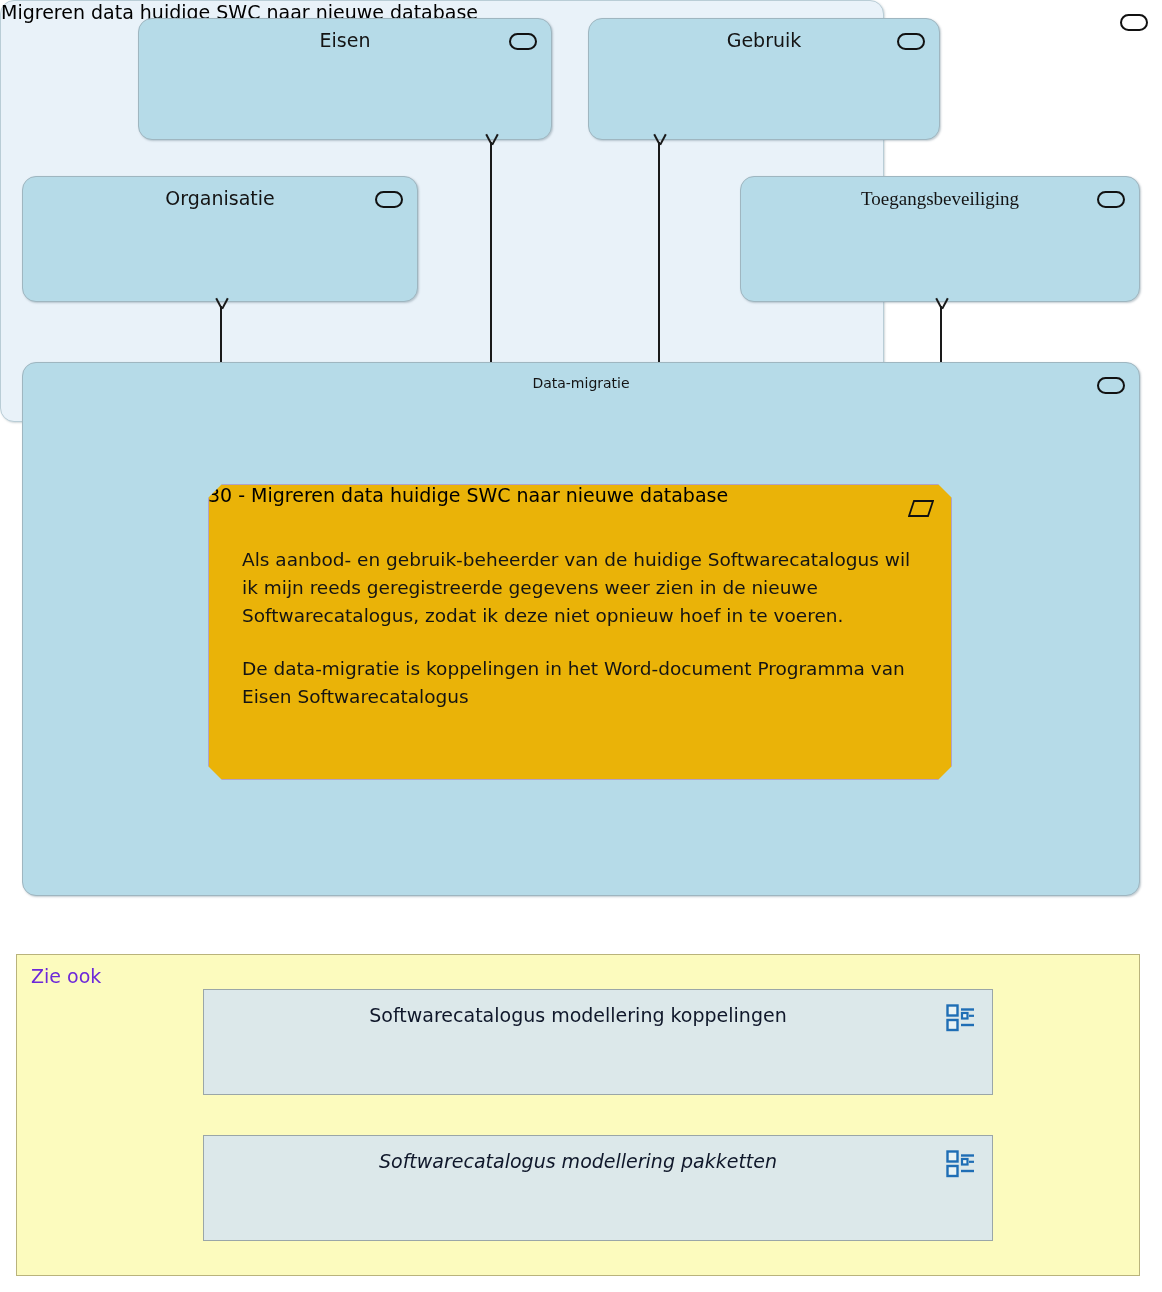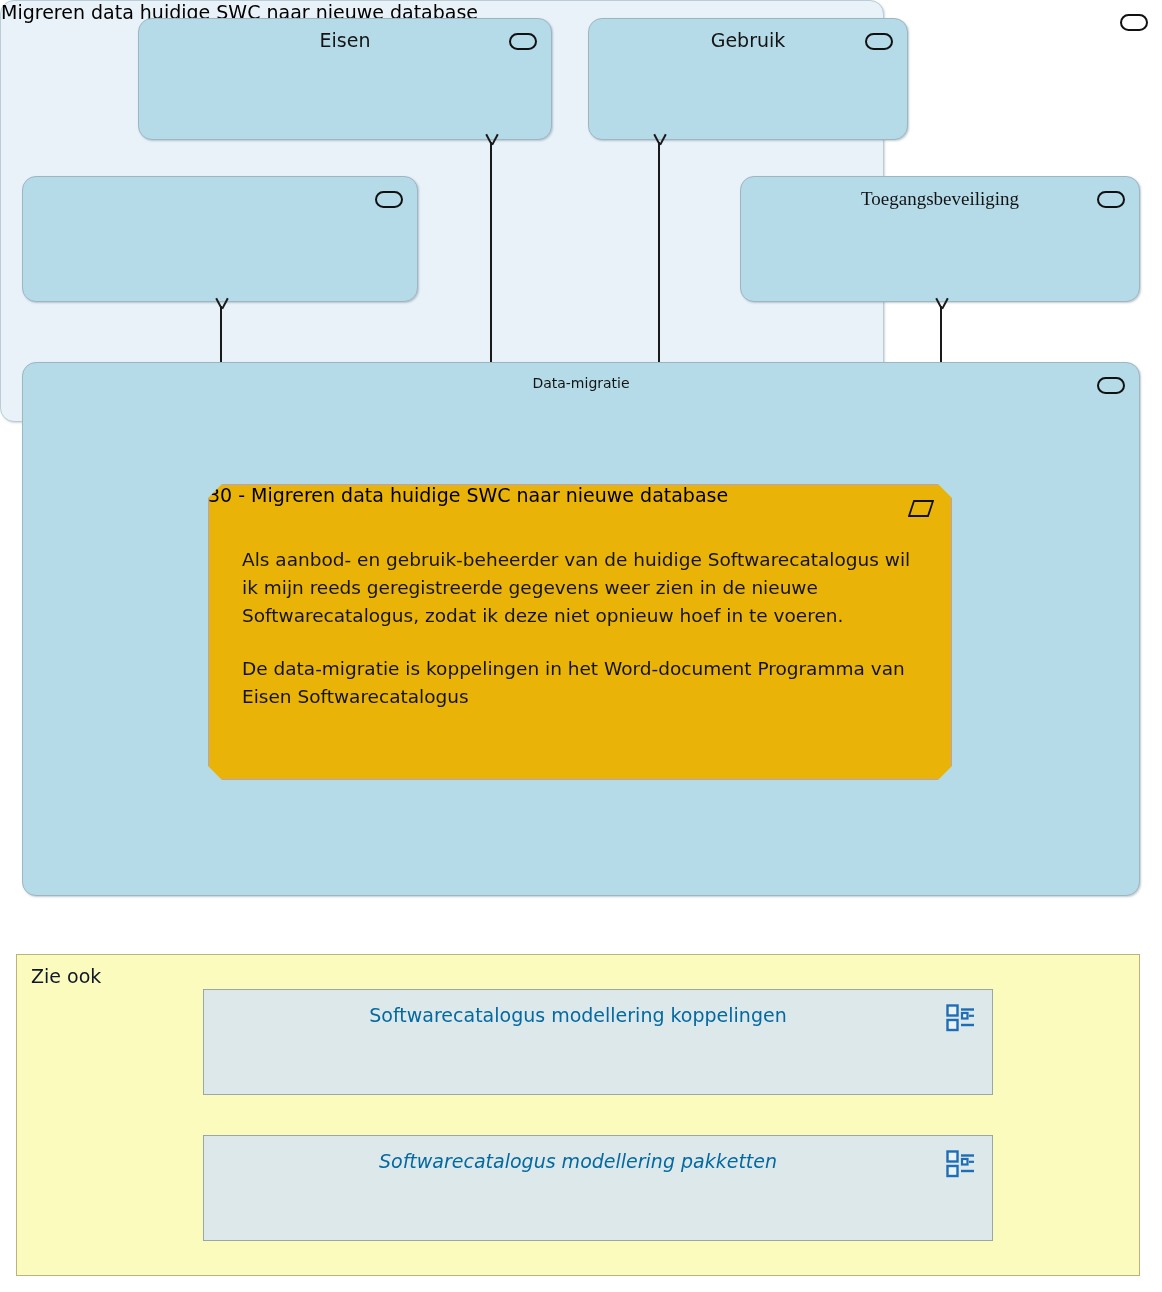--- a/index.html
+++ b/index.html
@@ -59,21 +59,21 @@
   .badge-req {
     position: absolute;
     right: 18px;
     top: 16px;
     width: 26px;
     height: 18px;
   }
 
   
   #node-aanbod   { left: 138px; top: 18px;  width: 414px; height: 122px; }
-  #node-gebruik  { left: 588px; top: 18px;  width: 320px; height: 122px; }
+  #node-gebruik  { left: 588px; top: 18px;  width: 352px; height: 122px; }
   #node-organisatie { left: 22px;  top: 176px; width: 396px; height: 126px; }
   #node-toegang  { left: 740px; top: 176px; width: 400px; height: 126px; font-family: Liberation Serif, serif; }
 
   #node-datamigratie {
     left: 22px; top: 362px; width: 1118px; height: 534px;
   }
   #node-datamigratie > .title { top: 12px; font-size: 14px; }
 
   #node-migreren {
     left: 136px; top: 418px; width: 882px; height: 420px;
@@ -150,39 +150,39 @@
     position: absolute;
     left: 16px; top: 954px; width: 1124px; height: 322px;
     background: #fcfbbe;
     border: 1px solid #b9b37c;
     box-sizing: border-box;
   }
   #zie-ook .group-label {
     position: absolute;
     left: 14px; top: 10px;
     font-size: 19px;
-    color: #0f172a;
+    color: #6d28d9;
   }
   .view-ref {
     position: absolute;
     box-sizing: border-box;
     background: #dce8ea;
     border: 1px solid #9aa6a8;
     left: 186px;
     width: 790px;
     height: 106px;
   }
   #view-ref-1 { top: 34px; }
   #view-ref-2 { top: 180px; font-style: italic; }
   .view-ref .vtitle {
     position: absolute;
     left: 30px; right: 70px; top: 14px;
     text-align: center;
     font-size: 19px;
-    color: #0369a1;
+    color: #0f172a;
     white-space: nowrap;
     overflow: hidden;
   }
   .view-icon {
     position: absolute;
     right: 16px; top: 14px;
     width: 30px; height: 28px;
   }
 </style>
 </head>
@@ -194,20 +194,21 @@
     <div class="title">Eisen</div>
     <div class="badge-rounded"></div>
   </div>
 
   <div class="node" id="node-gebruik">
     <div class="title">Gebruik</div>
     <div class="badge-rounded"></div>
   </div>
 
   <div class="node" id="node-organisatie">
+    <div class="title">Organisatie</div>
     <div class="badge-rounded"></div>
   </div>
 
   <div class="node" id="node-toegang">
     <div class="title">Toegangsbeveiliging</div>
     <div class="badge-rounded"></div>
   </div>
 
   <div class="arrow" style="left:220px; top:306px; height:56px;"></div>
   <div class="arrowhead" style="left:221px; top:308px;"></div>

